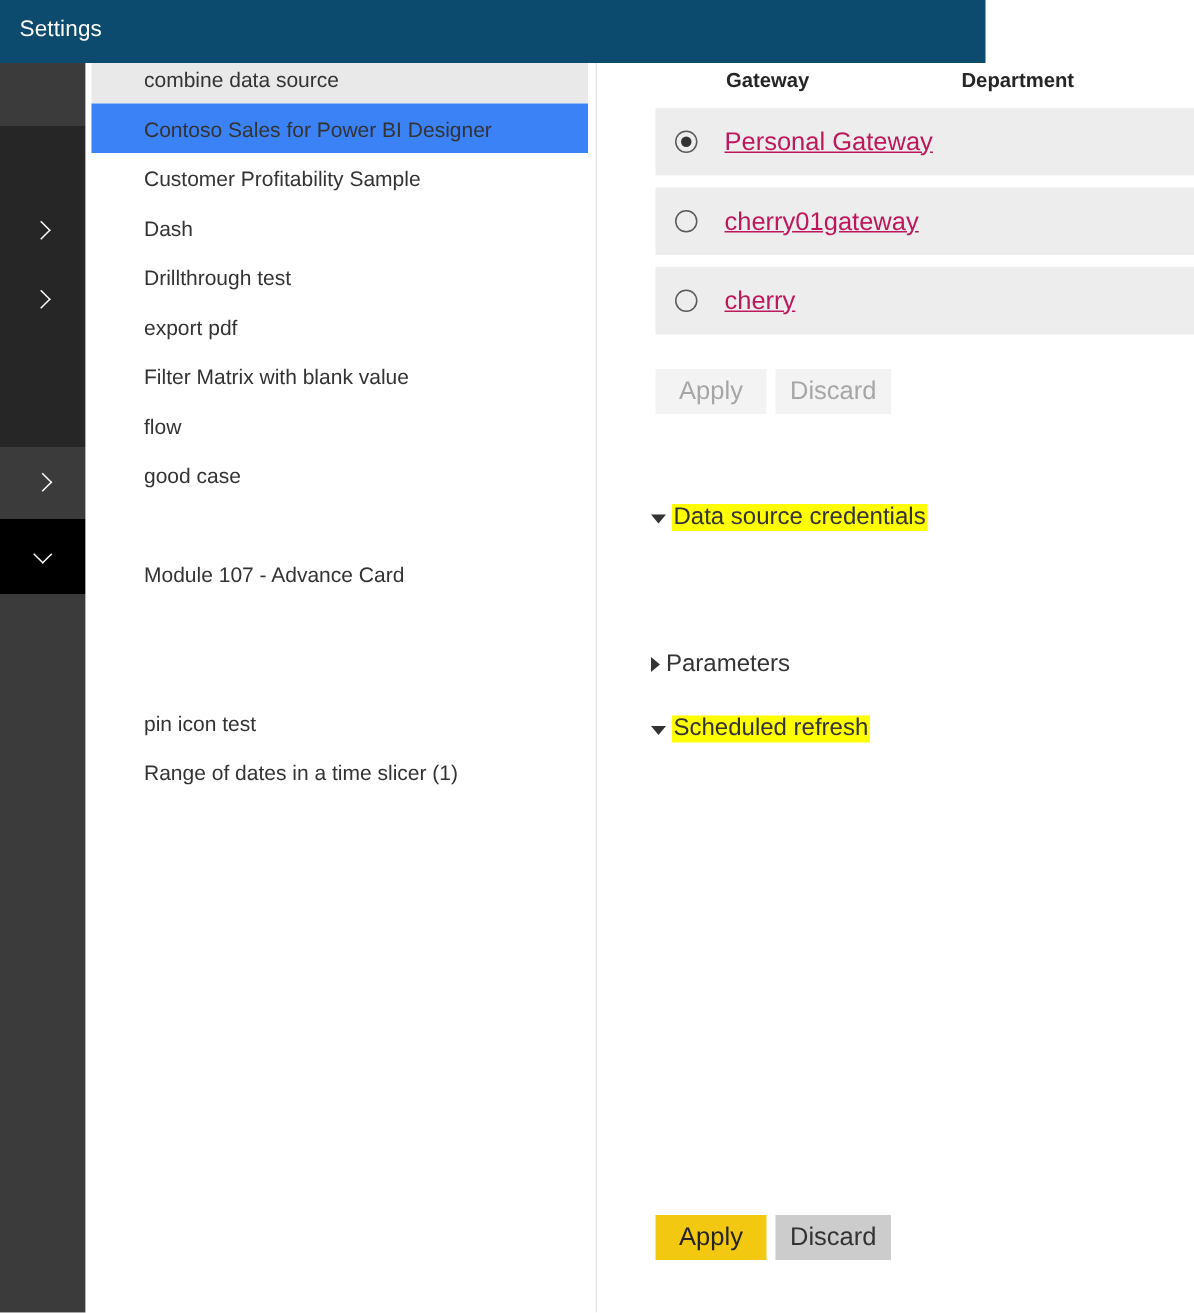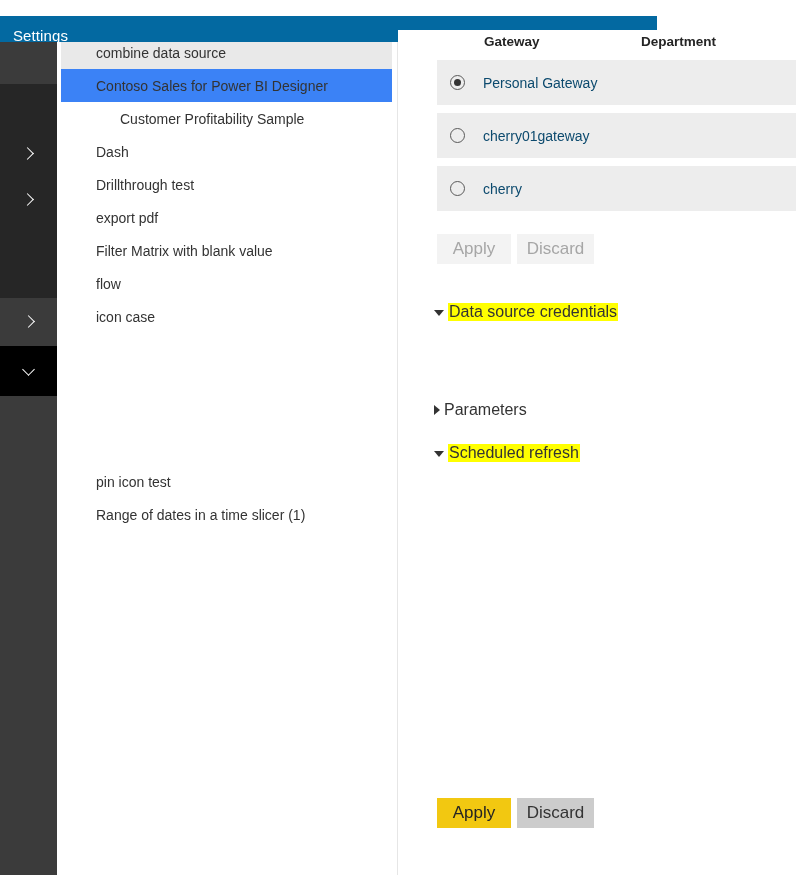--- a/index.html
+++ b/index.html
@@ -13,23 +13,23 @@
     position: relative;
     overflow: hidden;
     font-family: "Liberation Sans", sans-serif;
     color: #333333;
     -webkit-font-smoothing: antialiased;
   }
 
   
   .topbar {
     position: absolute;
-    left: 0; top: 16px;
+    left: 0; top: 0;
     width: 657px; height: 42px;
-    background: #0369a1;
+    background: #0c4a6e;
   }
   .topbar-title {
     position: absolute;
     left: 13px; top: 11px;
     font-size: 15px;
     color: #ffffff;
     letter-spacing: .1px;
   }
 
   
@@ -96,21 +96,21 @@
   .col-divider {
     position: absolute;
     left: 397px; top: 42px;
     width: 1px; height: 833px;
     background: #e6e6e6;
   }
 
   
   .detail {
     position: absolute;
-    left: 398px; top: 30px;
+    left: 398px; top: 42px;
     width: 398px; height: 833px;
     background: #ffffff;
     overflow: hidden;
   }
 
   .gw-head {
     position: absolute;
     top: 4px;
     font-size: 13.5px;
     font-weight: bold;
@@ -140,22 +140,23 @@
     content: "";
     position: absolute;
     left: 3px; top: 3px;
     width: 7px; height: 7px;
     border-radius: 50%;
     background: #333333;
   }
   .gw-name {
     position: absolute;
     left: 46px;
-    font-size: 14px;
-    color: #0c4a6e;
+    font-size: 17px;
+    color: #be185d;
+    text-decoration: underline;
   }
 
   .btn {
     position: absolute;
     height: 30px;
     display: flex;
     align-items: center;
     justify-content: center;
     font-size: 17px;
     box-sizing: border-box;
@@ -173,20 +174,21 @@
     color: #252423;
   }
 
   .sec-head {
     position: absolute;
     left: 36px;
     font-size: 16px;
     color: #333333;
     display: flex;
     align-items: center;
+    margin-top: 21px;
   }
   .tri {
     width: 0; height: 0;
     margin-right: 4px;
   }
   .tri.open {
     border-left: 5px solid transparent;
     border-right: 5px solid transparent;
     border-top: 6px solid #333333;
     position: relative; top: 1px;
@@ -227,27 +229,28 @@
   <div class="rail-seg tone-d" style="top:304px;height:50px;">
     <span class="chev down"></span>
   </div>
 
   <div class="rail-seg tone-e" style="top:354px;height:479px;"></div>
 </div>
 
 <div class="listcol">
   <div class="ds-item hover" style="top:-6px;">combine data source</div>
   <div class="ds-item selected" style="top:27px;">Contoso Sales for Power BI Designer</div>
-  <div class="ds-item" style="top:60px;margin-left:24px;">Customer Profitability Sample</div>
+  <div class="ds-item" style="top:60px;">Customer Profitability Sample</div>
   <div class="ds-item" style="top:93px;">Dash</div>
   <div class="ds-item" style="top:126px;">Drillthrough test</div>
   <div class="ds-item" style="top:159px;">export pdf</div>
   <div class="ds-item" style="top:192px;">Filter Matrix with blank value</div>
   <div class="ds-item" style="top:225px;">flow</div>
-  <div class="ds-item" style="top:258px;">icon case</div>
+  <div class="ds-item" style="top:258px;">good case</div>
+  <div class="ds-item" style="top:324px;">Module 107 - Advance Card</div>
   <div class="ds-item" style="top:423px;">pin icon test</div>
   <div class="ds-item" style="top:456px;">Range of dates in a time slicer (1)</div>
 
 </div>
 <div class="col-divider"></div>
 
 <div class="detail">
 
   <div class="gw-head c1">Gateway</div>
   <div class="gw-head c2">Department</div>

